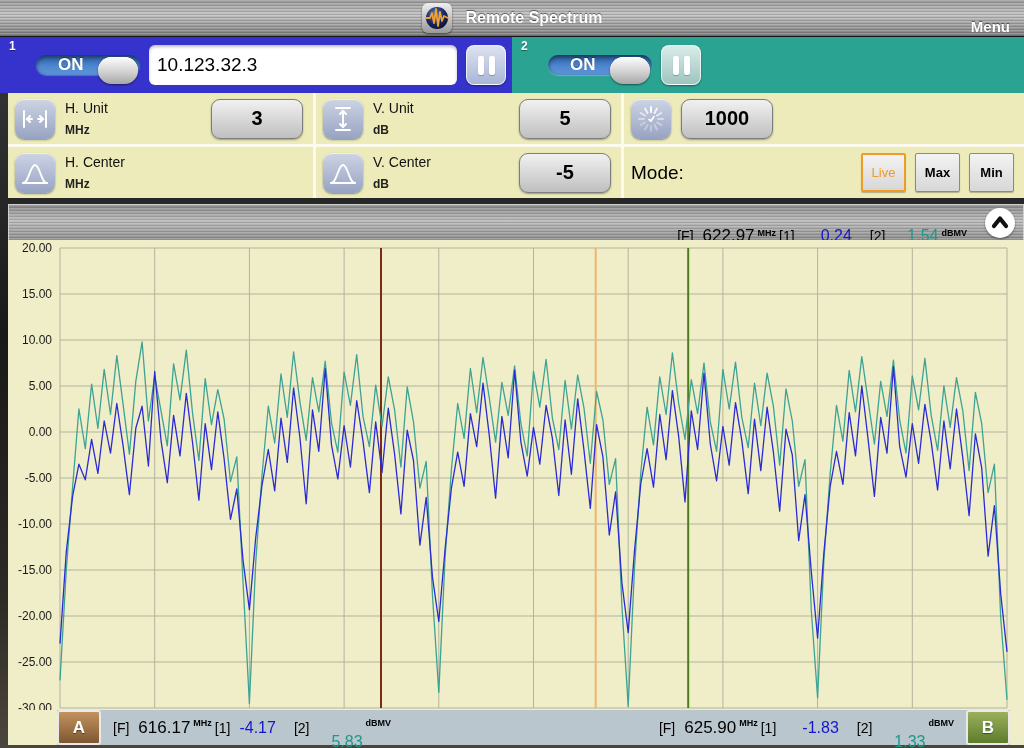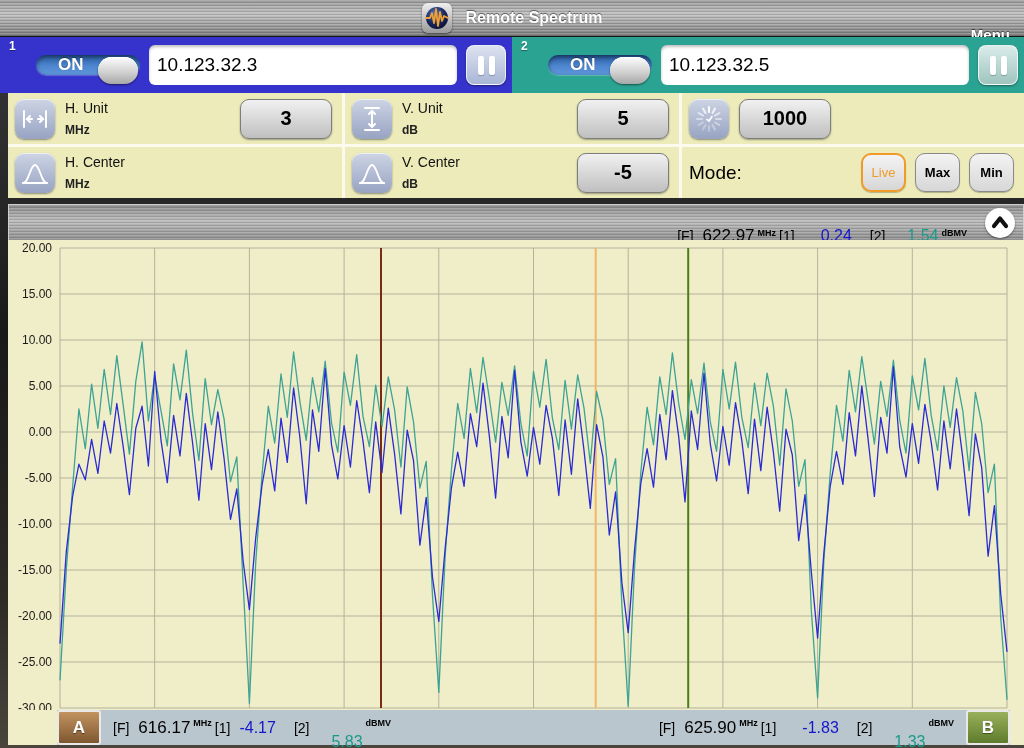--- a/index.html
+++ b/index.html
@@ -21,21 +21,21 @@
   }
   .topbar-title { display:flex; align-items:center; gap:14px; }
   .app-logo {
     width:30px; height:30px; border-radius:6px;
     background: linear-gradient(180deg,#efefef,#9a9a9a);
     box-shadow:0 1px 2px rgba(0,0,0,.6);
     display:flex; align-items:center; justify-content:center;
   }
   .title-text { color:#fff; font-size:16px; font-weight:bold; text-shadow:0 -1px 1px rgba(0,0,0,.55); }
   .menu-btn {
-    position:absolute; right:10px; top:16px; height:37px; display:flex; align-items:center;
+    position:absolute; right:10px; top:8px; height:37px; display:flex; align-items:center;
     color:#fff; font-size:15px; font-weight:bold; text-shadow:0 -1px 1px rgba(0,0,0,.55); cursor:pointer;
     background:none; border:none; padding:0 4px;
   }
   
   .panels-row { display:flex; height:56px; }
   .device-panel { flex:1; position:relative; display:flex; align-items:center; gap:9px; padding:8px 6px 8px 36px; }
   .device-panel.p1 { background:#3533cb; }
   .device-panel.p2 { background:#2ba392; }
   .device-index { position:absolute; left:9px; top:2px; color:#fff; font-size:12px; font-weight:bold; text-shadow:0 1px 1px rgba(0,0,0,.4); }
   .toggle {
@@ -60,41 +60,41 @@
     display:flex; align-items:center; justify-content:center; gap:5px; flex:0 0 auto;
     box-shadow:0 1px 2px rgba(0,0,0,.4);
   }
   .p1 .pause-btn { background:linear-gradient(180deg,#dde2f0 0%,#a9b6d6 100%); }
   .p2 .pause-btn { background:linear-gradient(180deg,#d9ecea 0%,#9fc4be 100%); }
   .pause-bar { width:6px; height:19px; border-radius:2px; background:#fff; box-shadow:0 1px 1px rgba(0,0,0,.25); }
   
   .settings { margin-left:8px; width:1016px; background:#fbfaec; }
   .srow { display:flex; height:51px; margin-bottom:3px; gap:3px; }
   .cell { background:#ecebb9; display:flex; align-items:center; padding:0 10px 0 7px; }
-  .cell.w1 { width:334px; flex:0 0 auto;justify-content:center; }
+  .cell.w1 { width:305px; flex:0 0 auto;justify-content:center; }
   .cell.grow { flex:1; }
   .icon-tile {
     width:40px; height:40px; border-radius:9px; margin-right:10px; flex:0 0 auto;
     background: linear-gradient(180deg,#cdd4e4 0%,#97a3c2 100%);
     box-shadow: 0 1px 2px rgba(0,0,0,.4), inset 0 1px 0 rgba(255,255,255,.65);
     display:flex; align-items:center; justify-content:center;
   }
   .cell-labels { flex:1; display:flex; flex-direction:column; justify-content:center; }
   .cell-label { font-size:14px; color:#111; }
   .cell-unit  { font-size:12px; font-weight:bold; color:#222; margin-top:7px; }
   .value-btn {
     width:92px; height:40px; border-radius:9px; border:1px solid #7d7d7d; cursor:pointer;
     background: linear-gradient(180deg,#f1f1f1 0%,#bfbfbf 100%);
     font-family:"Liberation Sans",sans-serif; font-size:20px; font-weight:bold; color:#000;
     box-shadow:0 1px 2px rgba(0,0,0,.35);
   }
   .mode-label { font-size:19px; color:#000; }
   .mode-group { margin-left:auto; display:flex; gap:9px; }
   .mode-btn {
-    width:45px; height:39px; border-radius:10px; cursor:pointer;
+    width:45px; height:39px; border-radius:2px; cursor:pointer;
     background: linear-gradient(180deg,#f3f3f3 0%,#d7d7d7 100%);
     font-family:"Liberation Sans",sans-serif; font-size:13px; font-weight:bold; color:#000;
     border:1px solid #8a8a8a; box-shadow:0 1px 1px rgba(0,0,0,.25);
   }
   .mode-btn.selected { border:2px solid #f09b28; color:#f09b28; font-weight:normal; }
   
   .chart-panel { margin-left:8px; width:1016px; margin-top:6px; }
   .chart-header {
     height:36px; position:relative; display:flex; align-items:center; justify-content:flex-end;
     padding-right:56px;
@@ -169,21 +169,20 @@
       <span class="pause-bar"></span>
       <span class="pause-bar"></span>
     </button>
   </div>
   <div class="device-panel p2">
     <span class="device-index">2</span>
     <div class="toggle">
       <span class="toggle-label">ON</span>
       <span class="toggle-knob"></span>
     </div>
-    <input class="ip-field" type="text" value="10.123.32.5" style="">
     <button class="pause-btn">
       <span class="pause-bar"></span>
       <span class="pause-bar"></span>
     </button>
   </div>
 </div>
 
 <div class="settings">
   <div class="srow">
     <div class="cell w1">

